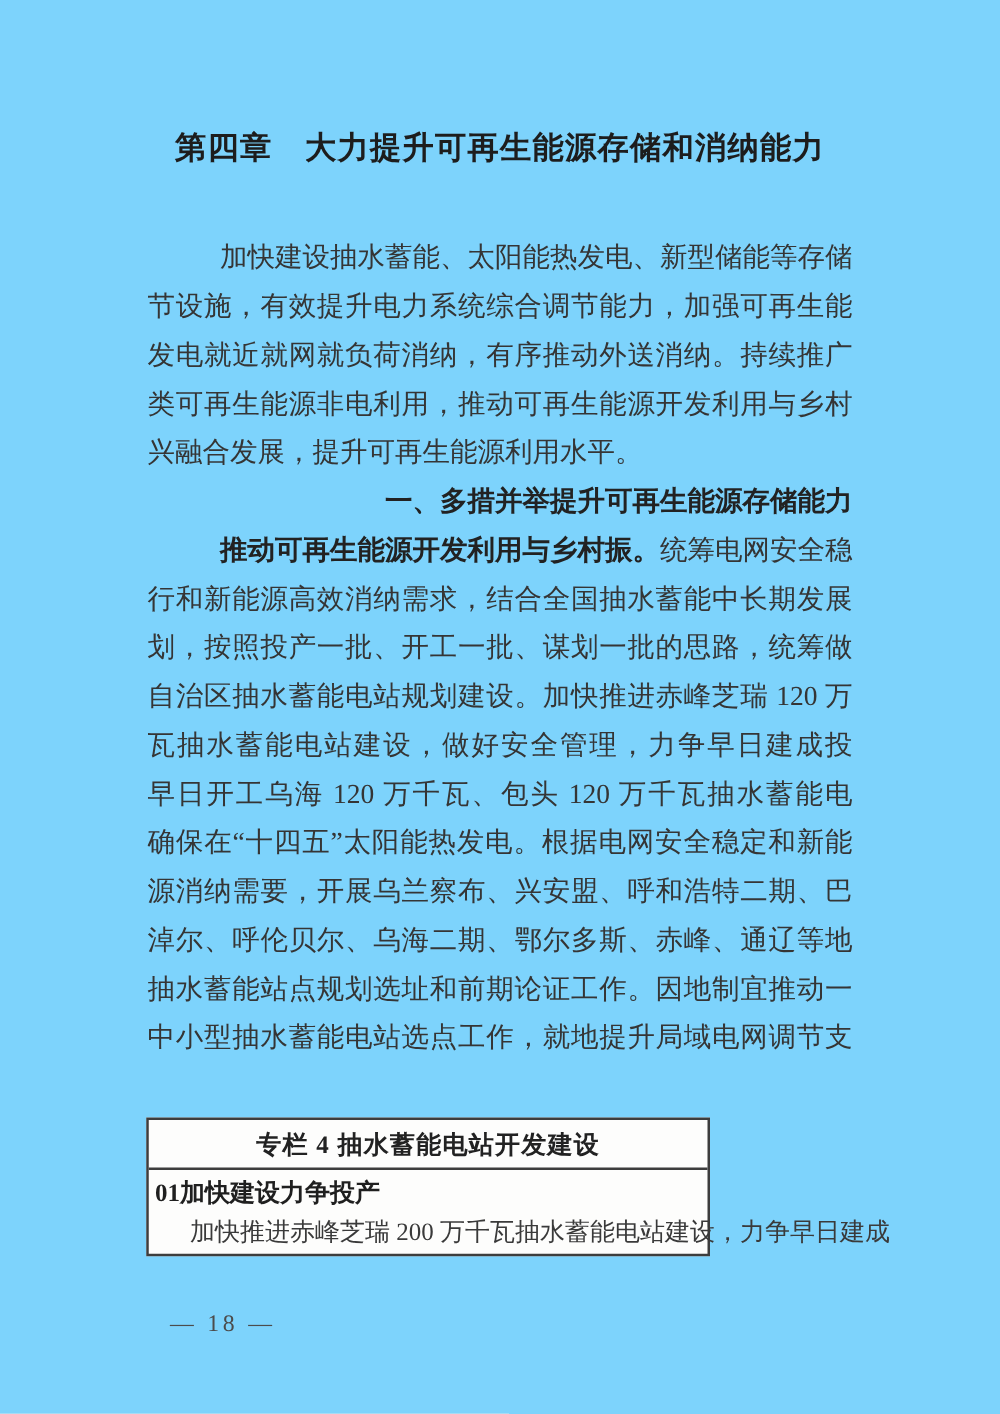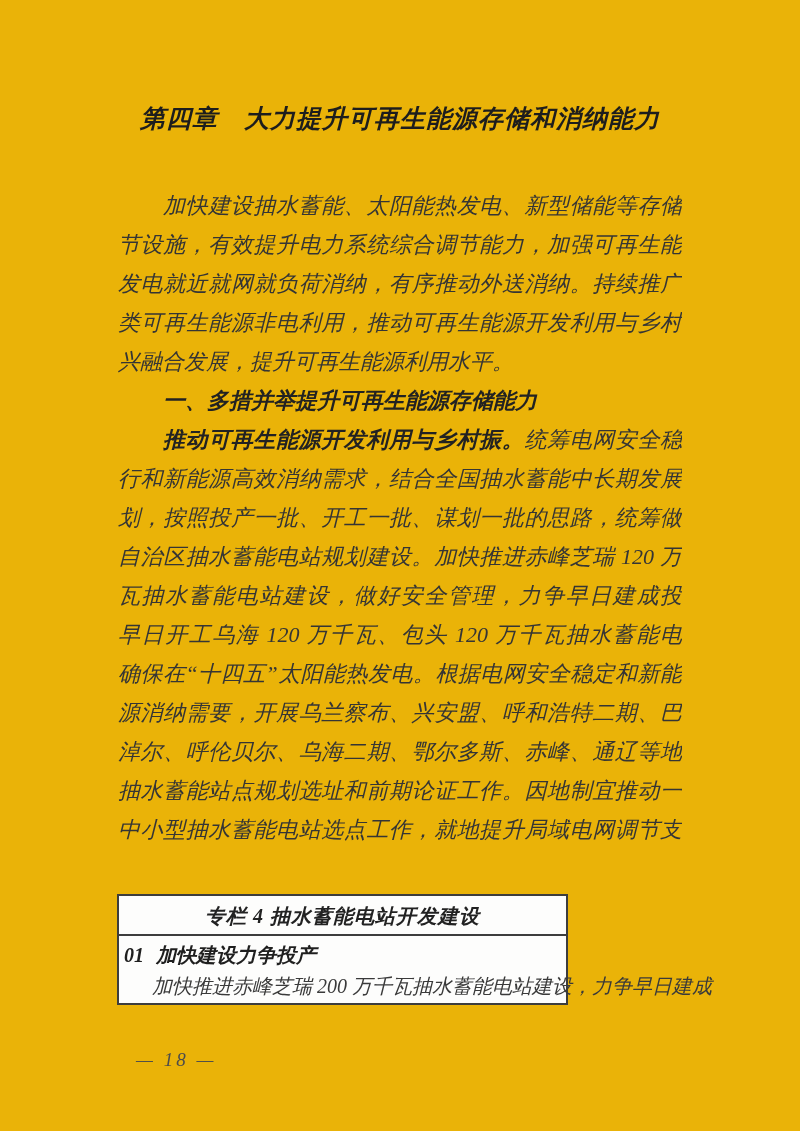--- a/index.html
+++ b/index.html
@@ -5,25 +5,24 @@
   html, body {
     margin: 0;
     padding: 0;
     background: #e9e9e9;
   }
   .page {
     position: relative;
     width: 800px;
     height: 1131px;
     margin: 0 auto;
-    background: #eab308;
+    background: #7dd3fc;
     overflow: hidden;
     color: #353535;
     font-family: "Liberation Serif", "DejaVu Serif", serif;
-    font-style: italic;
   }
   .chapter-title {
     position: absolute;
     top: 101px;
     left: 0;
     width: 100%;
     text-align: center;
     font-size: 25px;
     line-height: 34px;
     font-weight: 700;
@@ -43,21 +42,21 @@
     height: 39px;
     line-height: 39px;
     white-space: nowrap;
   }
   .jl {
     white-space: normal;
     text-align: justify;
     text-align-last: justify;
     overflow: hidden;
   }
-  .indent { text-indent: 45px; }
+  .indent { text-indent: 45px; text-align: right; }
   .heading-line {
     font-weight: 700;
     color: #222222;
     font-family: "Liberation Sans", "DejaVu Sans", sans-serif;
   }
   .lead-bold {
     font-weight: 700;
     color: #222222;
     font-family: "Liberation Sans", "DejaVu Sans", sans-serif;
   }
@@ -86,21 +85,20 @@
     padding: 3px 6px 0 5px;
     font-size: 20px;
   }
   .item-title-row {
     height: 32px;
     line-height: 32px;
   }
   .item-num {
     font-weight: 700;
     color: #1f1f1f;
-    margin-right: 12px;
   }
   .item-title {
     font-weight: 700;
     color: #1f1f1f;
   }
   .item-text {
     margin-left: 28px;
     height: 30px;
     line-height: 30px;
     white-space: nowrap;

